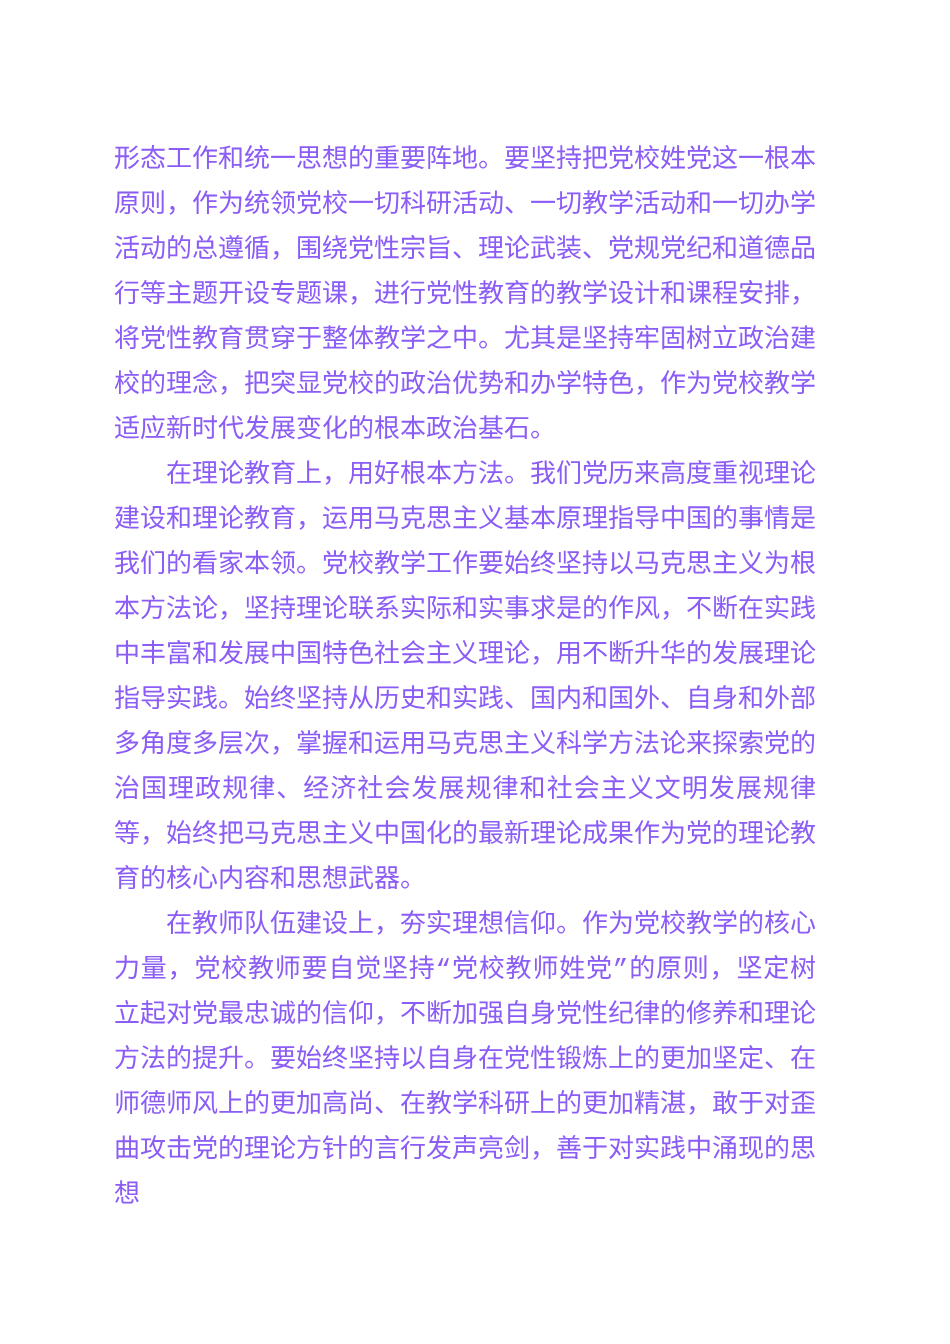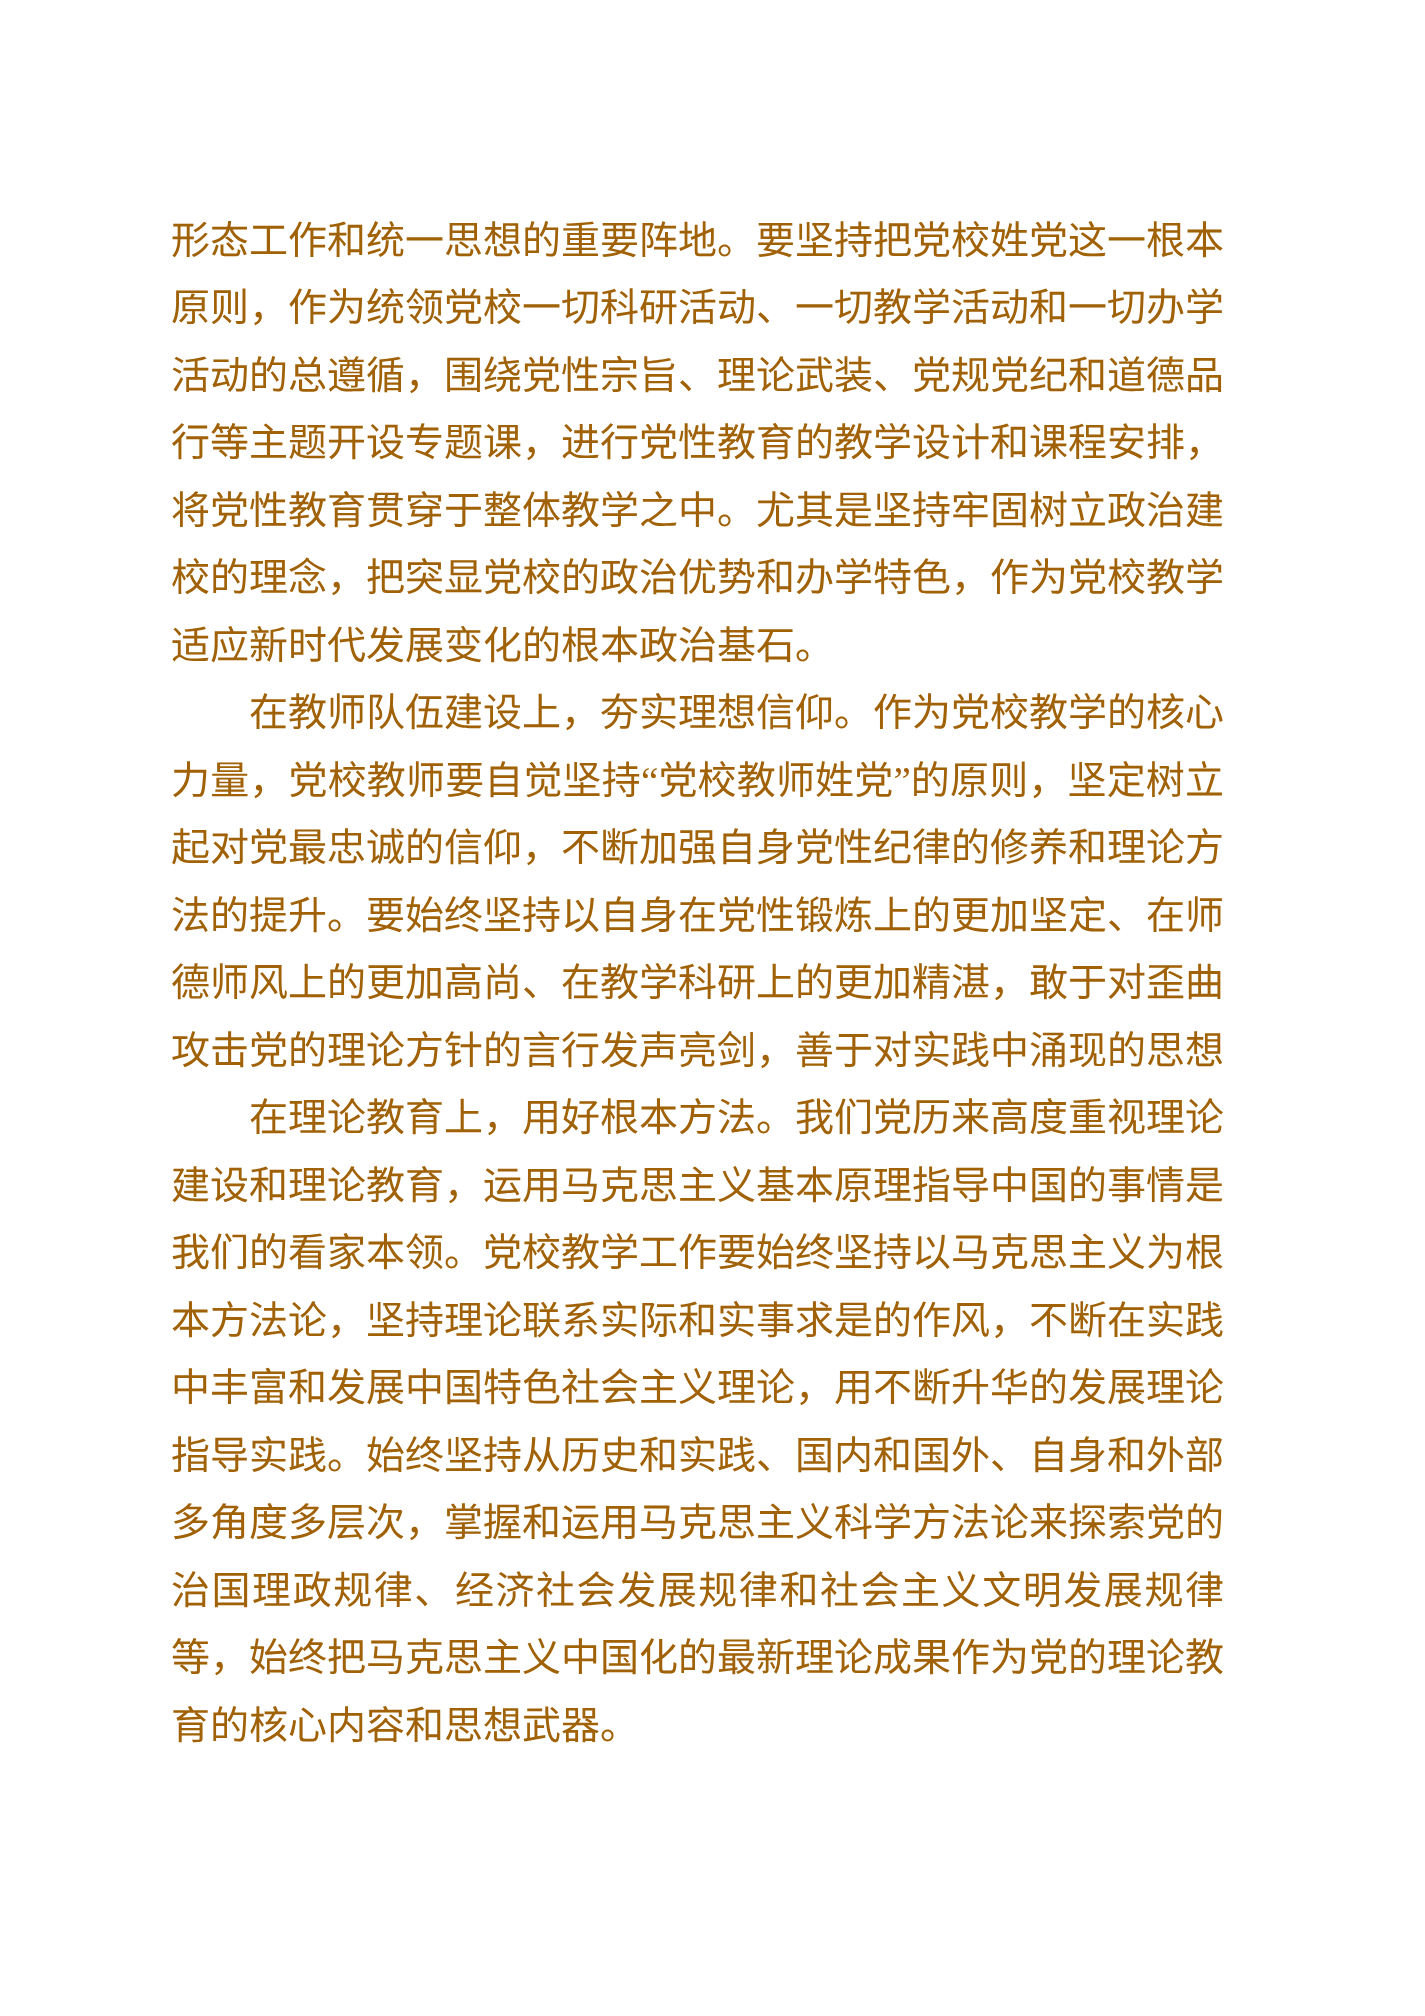--- a/index.html
+++ b/index.html
@@ -15,35 +15,35 @@
   .page {
     box-sizing: border-box;
     width: 950px;
     height: 1344px;
     background: #ffffff;
     padding: 138px 134px 0 114px;
   }
   .para {
     margin: 0;
     padding: 0;
-    font-family: Liberation Serif, serif;
+    font-family: Liberation Mono, monospace;
     font-size: 26px;
     line-height: 45px;
     font-weight: 400;
-    color: #a16207;
+    color: #8b5cf6;
     text-align: justify;
     text-justify: inter-ideograph;
     text-indent: 2em;
     letter-spacing: 0;
     word-break: break-all;
   }
   .para.no-indent {
     text-indent: 0;
   }
 </style>
 </head>
 <body>
 
 <div class="page">
   <p class="para no-indent">形态工作和统一思想的重要阵地。要坚持把党校姓党这一根本原则，作为统领党校一切科研活动、一切教学活动和一切办学活动的总遵循，围绕党性宗旨、理论武装、党规党纪和道德品行等主题开设专题课，进行党性教育的教学设计和课程安排，将党性教育贯穿于整体教学之中。尤其是坚持牢固树立政治建校的理念，把突显党校的政治优势和办学特色，作为党校教学适应新时代发展变化的根本政治基石。</p>
+  <p class="para">在理论教育上，用好根本方法。我们党历来高度重视理论建设和理论教育，运用马克思主义基本原理指导中国的事情是我们的看家本领。党校教学工作要始终坚持以马克思主义为根本方法论，坚持理论联系实际和实事求是的作风，不断在实践中丰富和发展中国特色社会主义理论，用不断升华的发展理论指导实践。始终坚持从历史和实践、国内和国外、自身和外部多角度多层次，掌握和运用马克思主义科学方法论来探索党的治国理政规律、经济社会发展规律和社会主义文明发展规律等，始终把马克思主义中国化的最新理论成果作为党的理论教育的核心内容和思想武器。</p>
   <p class="para">在教师队伍建设上，夯实理想信仰。作为党校教学的核心力量，党校教师要自觉坚持“党校教师姓党”的原则，坚定树立起对党最忠诚的信仰，不断加强自身党性纪律的修养和理论方法的提升。要始终坚持以自身在党性锻炼上的更加坚定、在师德师风上的更加高尚、在教学科研上的更加精湛，敢于对歪曲攻击党的理论方针的言行发声亮剑，善于对实践中涌现的思想</p>
-  <p class="para">在理论教育上，用好根本方法。我们党历来高度重视理论建设和理论教育，运用马克思主义基本原理指导中国的事情是我们的看家本领。党校教学工作要始终坚持以马克思主义为根本方法论，坚持理论联系实际和实事求是的作风，不断在实践中丰富和发展中国特色社会主义理论，用不断升华的发展理论指导实践。始终坚持从历史和实践、国内和国外、自身和外部多角度多层次，掌握和运用马克思主义科学方法论来探索党的治国理政规律、经济社会发展规律和社会主义文明发展规律等，始终把马克思主义中国化的最新理论成果作为党的理论教育的核心内容和思想武器。</p>
 </div>
 
 </body></html>

